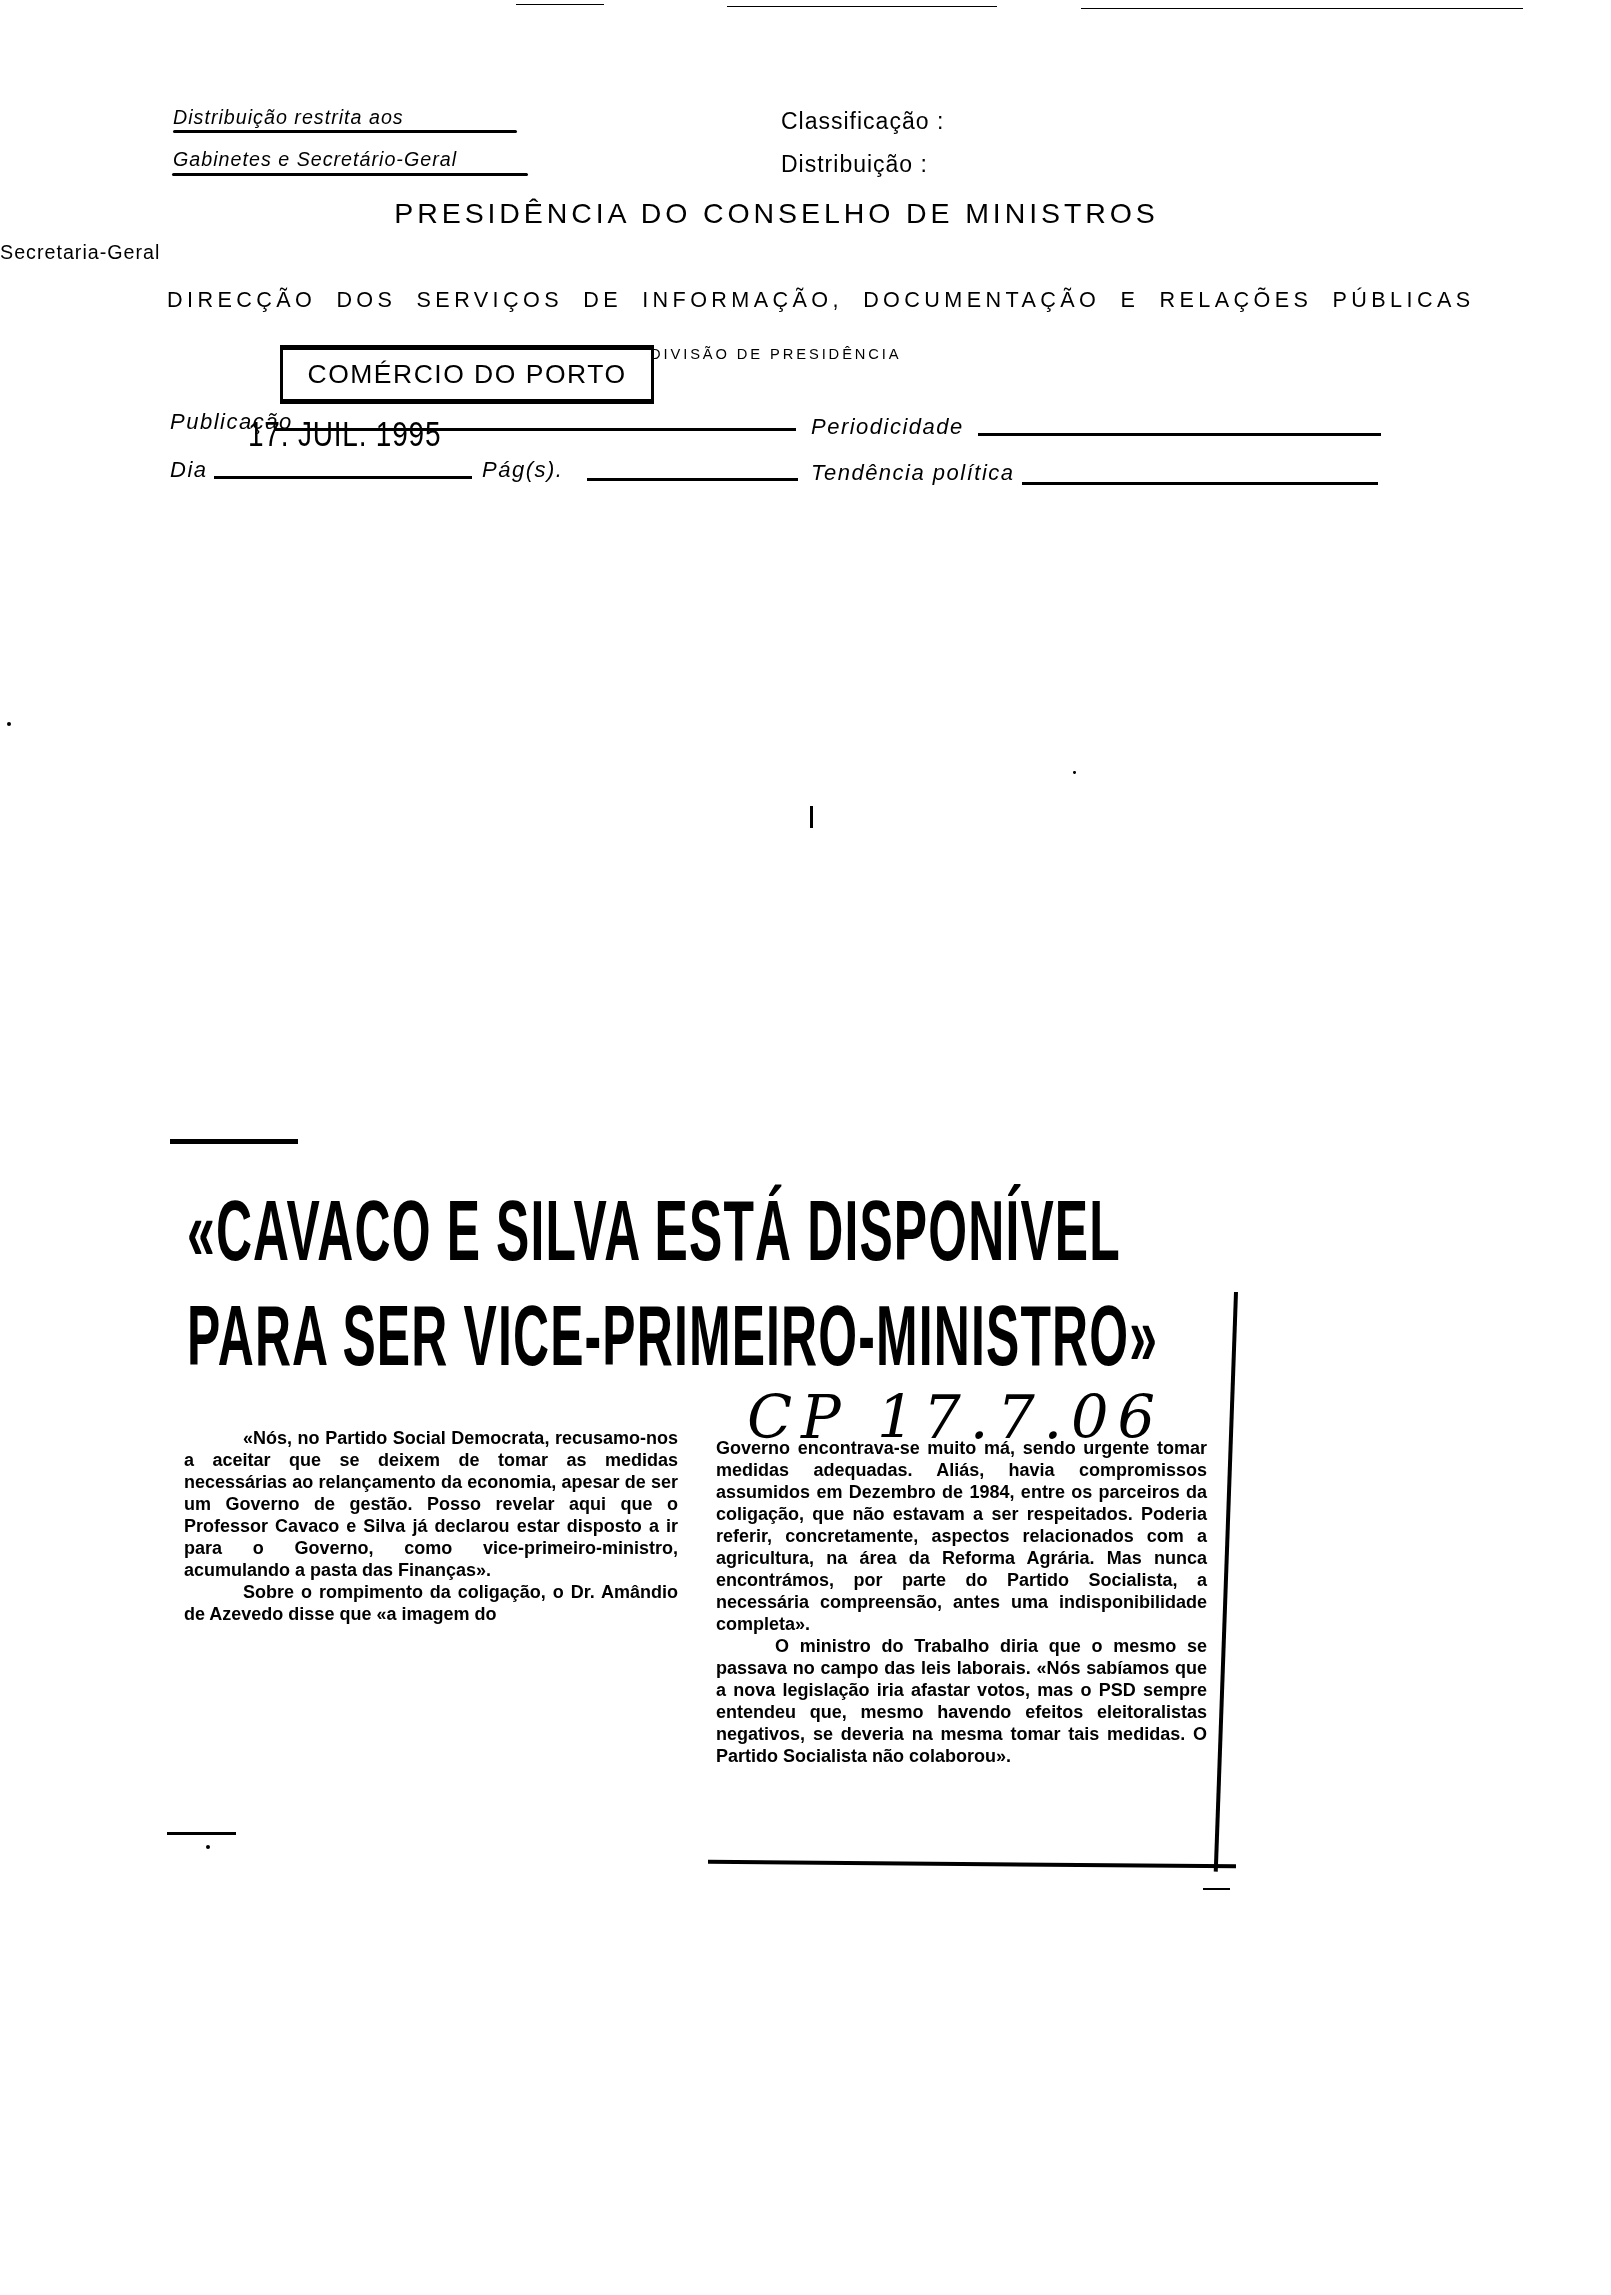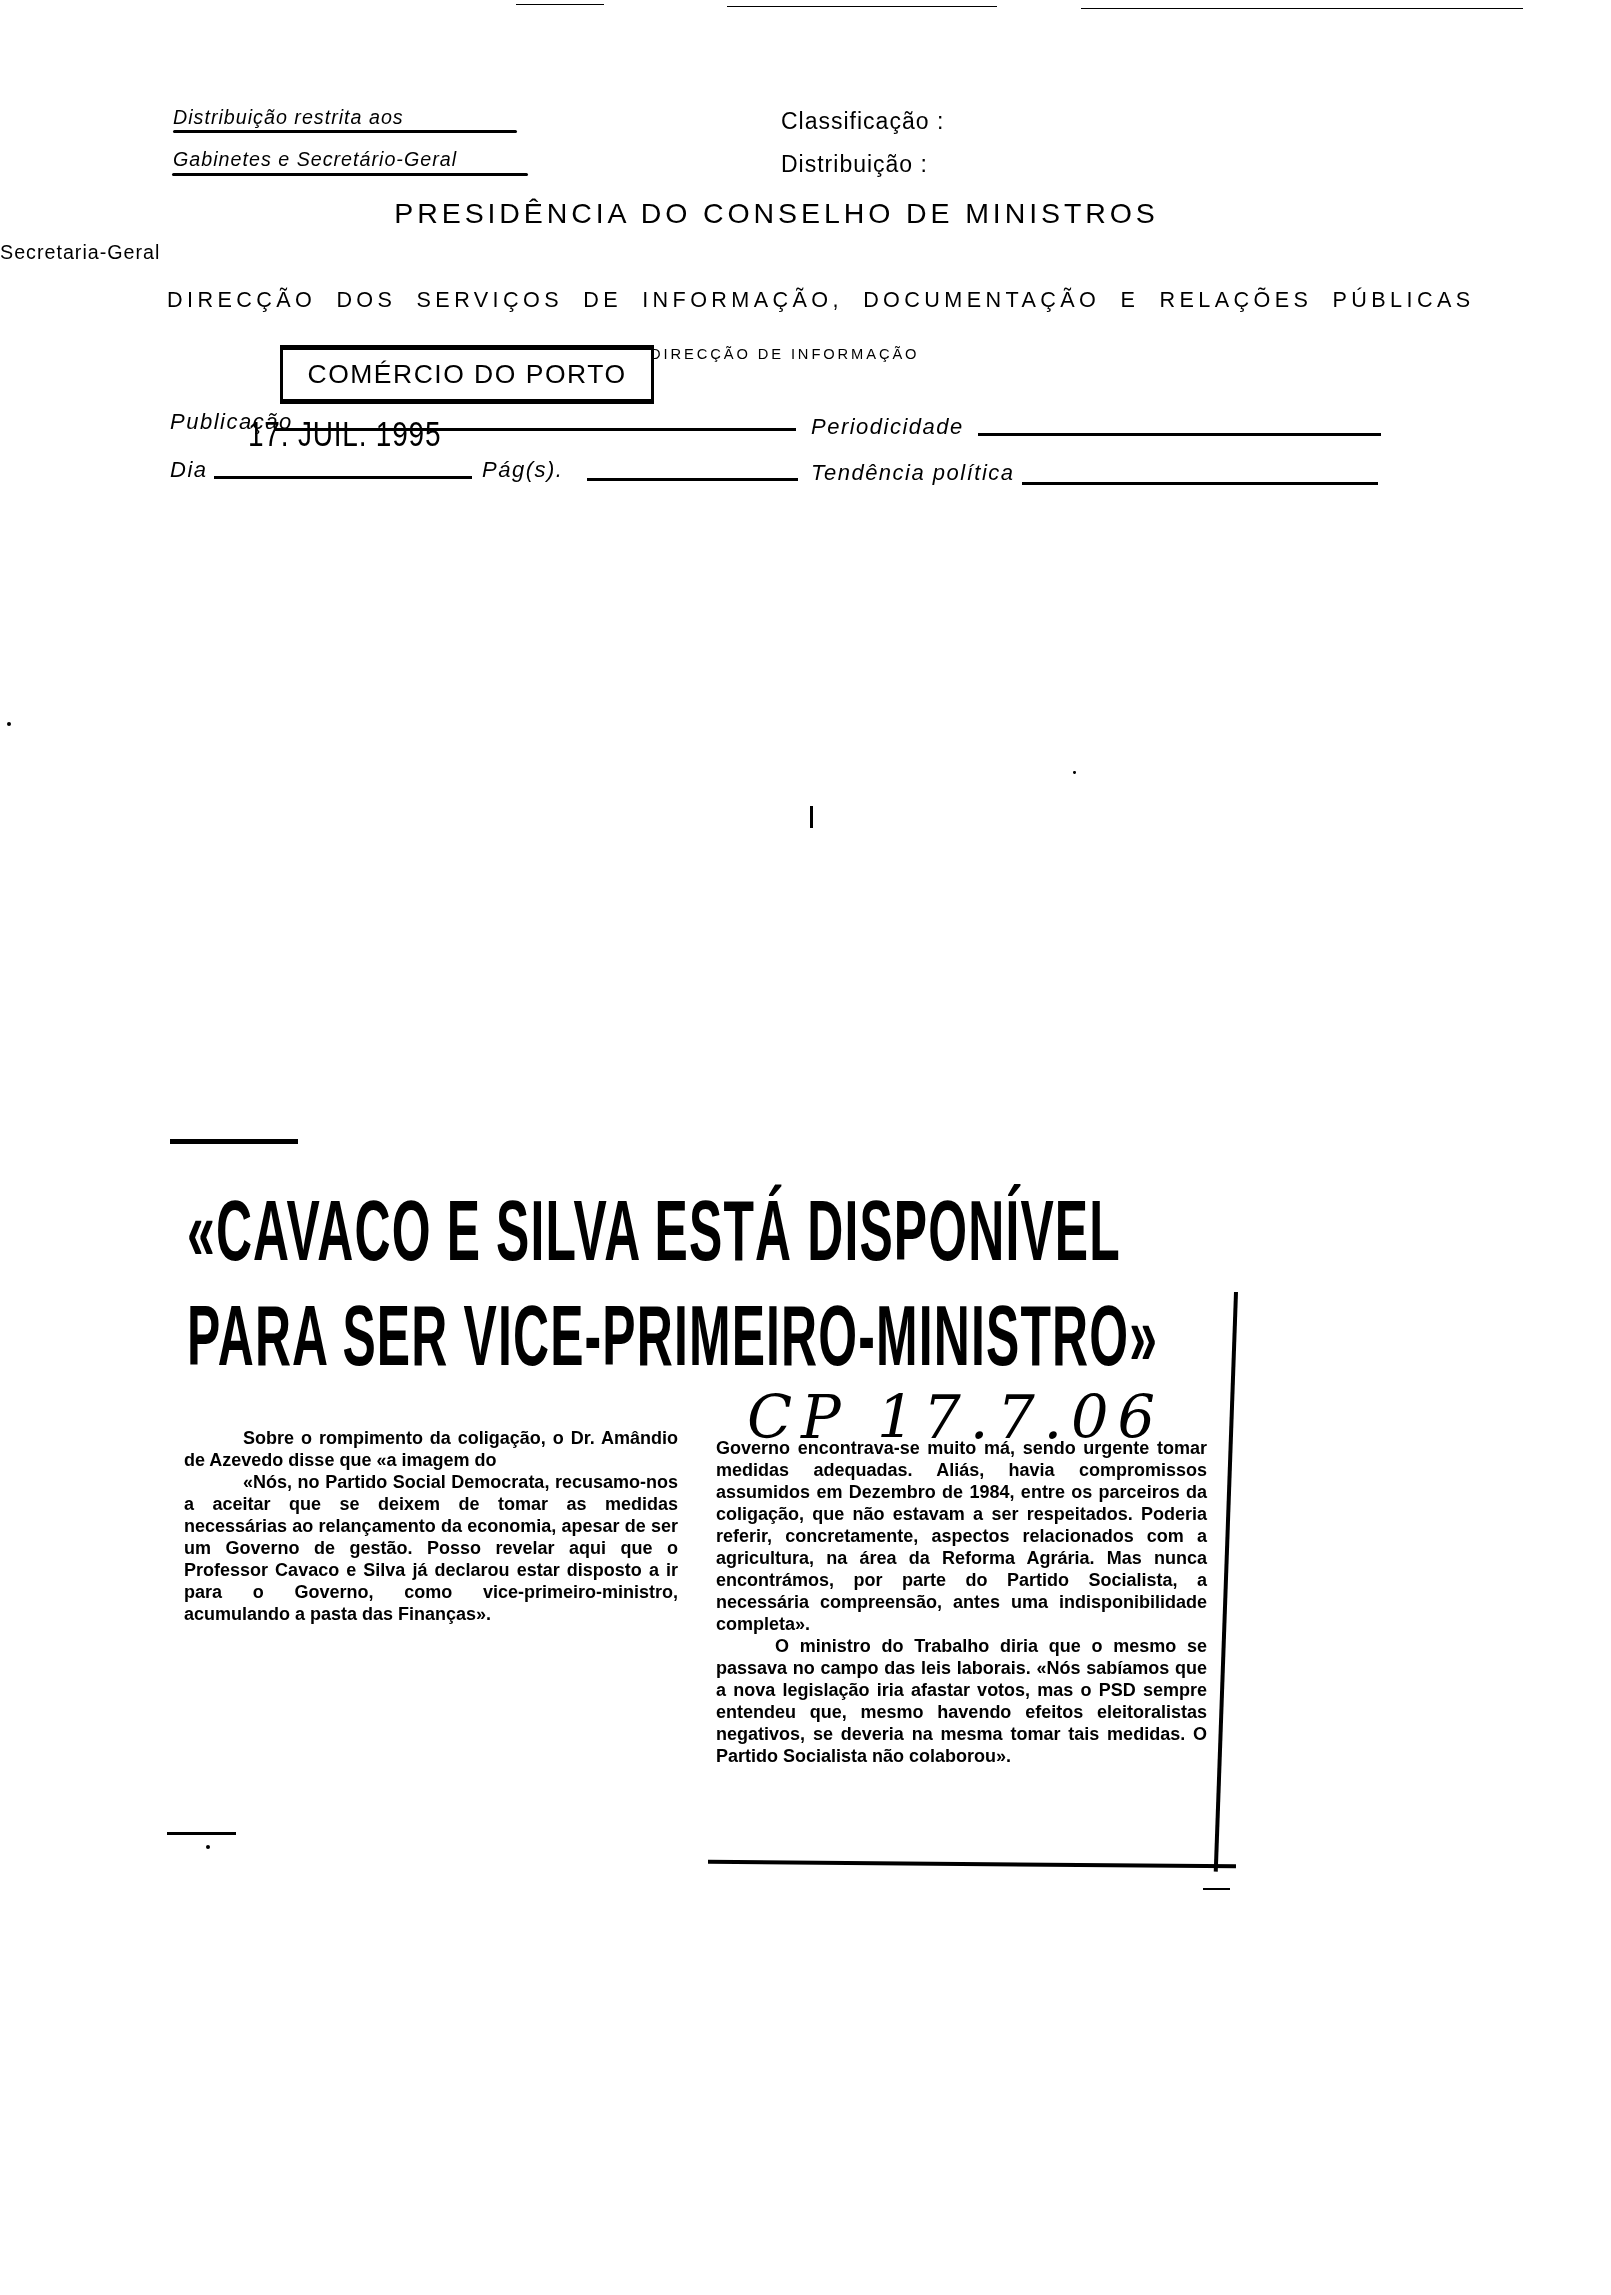--- a/index.html
+++ b/index.html
@@ -62,21 +62,21 @@
 <div class="underline" style="left:172px;top:173px;width:356px;"></div>
 
 <div class="abs dist-right" style="top:108px;">Classificação :</div>
 <div class="abs dist-right" style="top:151px;">Distribuição :</div>
 
 <div class="abs pcm-title">PRESIDÊNCIA DO CONSELHO DE MINISTROS</div>
 <div class="abs secretaria">Secretaria-Geral</div>
 <div class="abs direccao">DIRECÇÃO DOS SERVIÇOS DE INFORMAÇÃO, DOCUMENTAÇÃO E RELAÇÕES PÚBLICAS</div>
 
 <div class="abs stamp">COMÉRCIO DO PORTO</div>
-<div class="abs divisao">DIRECÇÃO DE INFORMAÇÃO</div>
+<div class="abs divisao">DIVISÃO DE PRESIDÊNCIA</div>
 
 <div class="abs form-label" style="left:170px;top:409px;">Publicação</div>
 <div class="form-line" style="left:275px;top:428px;width:521px;"></div>
 <div class="abs date-stamp">17. JUIL. 1995</div>
 
 <div class="abs form-label" style="left:811px;top:414px;">Periodicidade</div>
 <div class="form-line" style="left:978px;top:433px;width:403px;"></div>
 
 <div class="abs form-label" style="left:170px;top:457px;">Dia</div>
 <div class="form-line" style="left:214px;top:476px;width:258px;"></div>
@@ -91,22 +91,22 @@
 <div class="abs" style="left:810px;top:806px;width:2.5px;height:22px;background:#000;"></div>
 <div class="dot" style="left:1073px;top:771px;width:2.5px;height:2.9px;"></div>
 
 <div class="abs" style="left:170px;top:1139px;width:128px;height:4.9px;background:#000;"></div>
 
 <div class="abs headline" style="top:1187px;">«CAVACO E SILVA ESTÁ DISPONÍVEL</div>
 <div class="abs headline" style="top:1292px;">PARA SER VICE-PRIMEIRO-MINISTRO»</div>
 <div class="abs handwriting">CP 17.7.06</div>
 
 <div class="abs col col-left">
+  <p class="indent">«Nós, no Partido Social Democrata, recusamo-nos a aceitar que se deixem de tomar as medidas necessárias ao relançamento da economia, apesar de ser um Governo de gestão. Posso revelar aqui que o Professor Cavaco e Silva já declarou estar disposto a ir para o Governo, como vice-primeiro-ministro, acumulando a pasta das Finanças».</p>
   <p class="indent">Sobre o rompimento da coligação, o Dr. Amândio de Azevedo disse que «a imagem do</p>
-  <p class="indent">«Nós, no Partido Social Democrata, recusamo-nos a aceitar que se deixem de tomar as medidas necessárias ao relançamento da economia, apesar de ser um Governo de gestão. Posso revelar aqui que o Professor Cavaco e Silva já declarou estar disposto a ir para o Governo, como vice-primeiro-ministro, acumulando a pasta das Finanças».</p>
 </div>
 
 <div class="abs col col-right">
   <p>Governo encontrava-se muito má, sendo urgente tomar medidas adequadas. Aliás, havia compromissos assumidos em Dezembro de 1984, entre os parceiros da coligação, que não estavam a ser respeitados. Poderia referir, concretamente, aspectos relacionados com a agricultura, na área da Reforma Agrária. Mas nunca encontrámos, por parte do Partido Socialista, a necessária compreensão, antes uma indisponibilidade completa».</p>
   <p class="indent">O ministro do Trabalho diria que o mesmo se passava no campo das leis laborais. «Nós sabíamos que a nova legislação iria afastar votos, mas o PSD sempre entendeu que, mesmo havendo efeitos eleitoralistas negativos, se deveria na mesma tomar tais medidas. O Partido Socialista não colaborou».</p>
 </div>
 
 <div class="abs" style="left:167px;top:1832px;width:69px;height:2.9px;background:#000;"></div>
 <div class="dot" style="left:206px;top:1845px;"></div>
 <div class="frame-right"></div>

